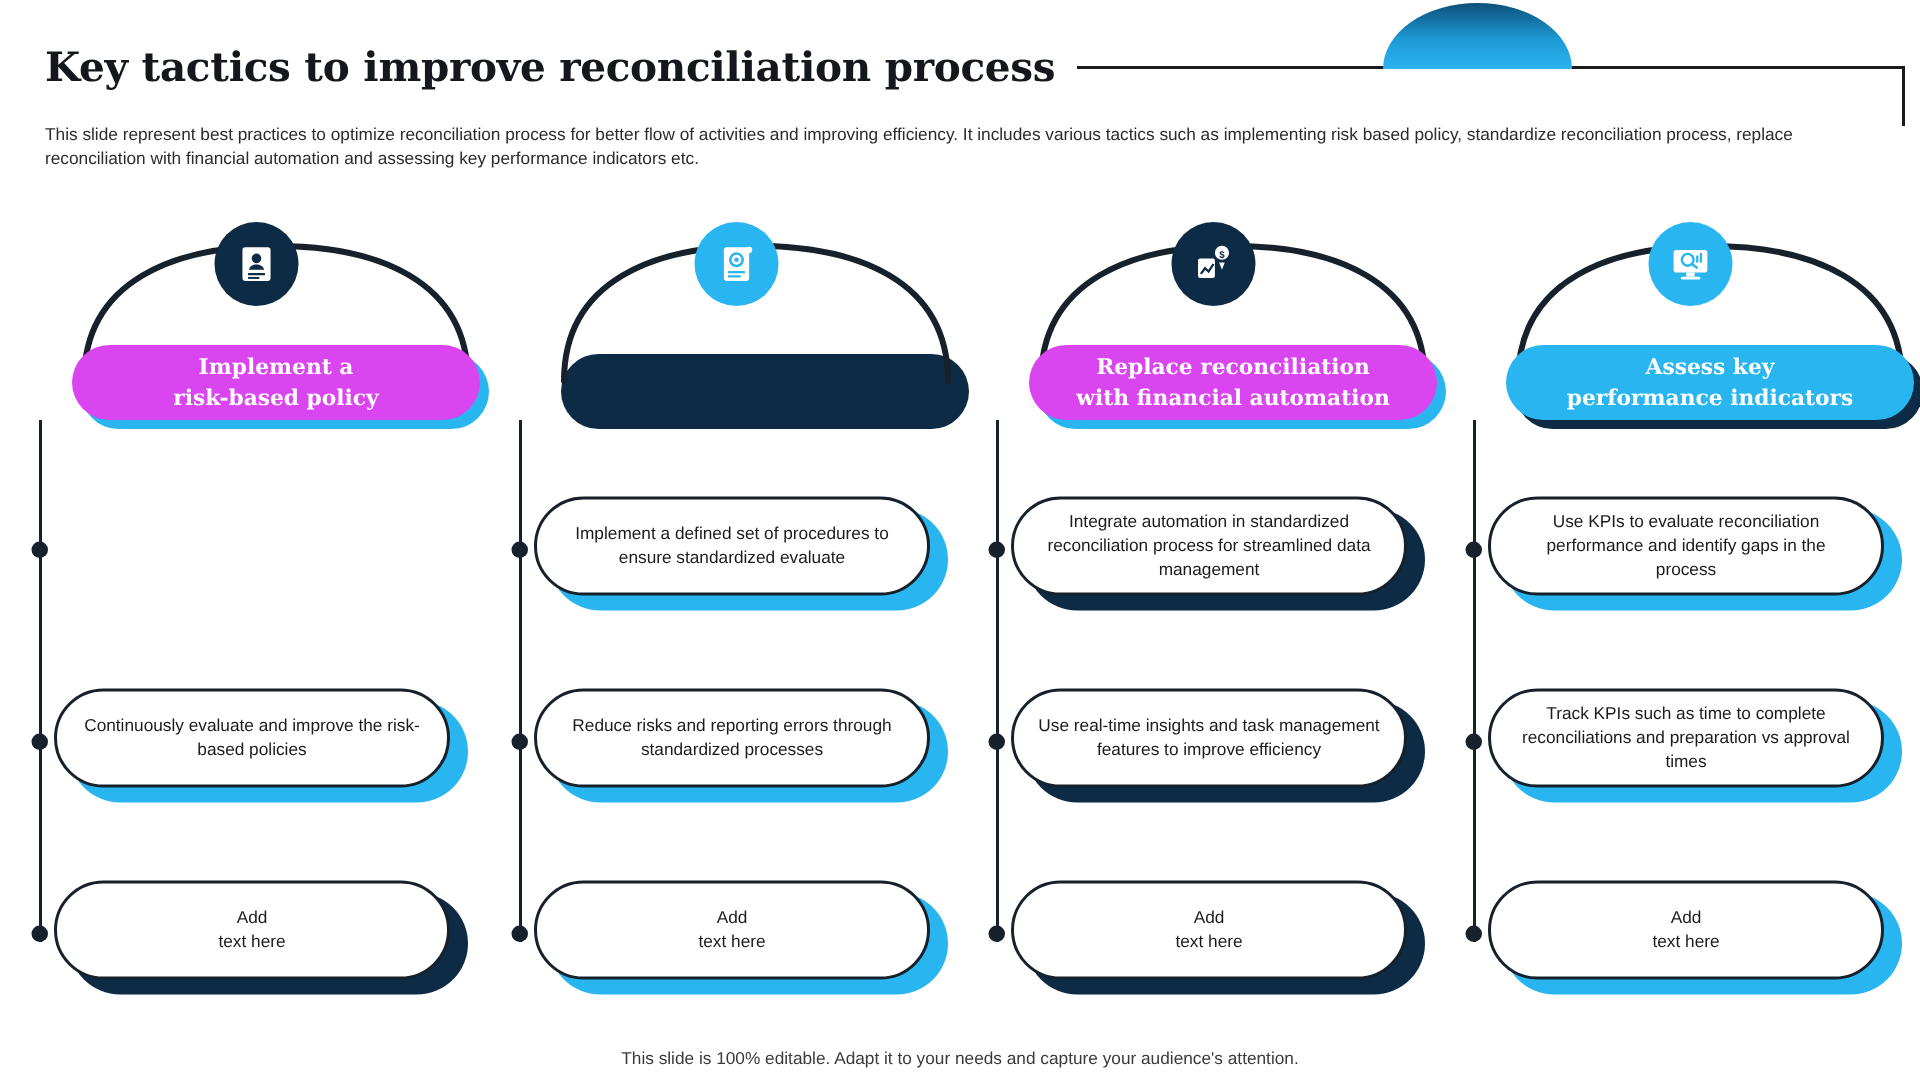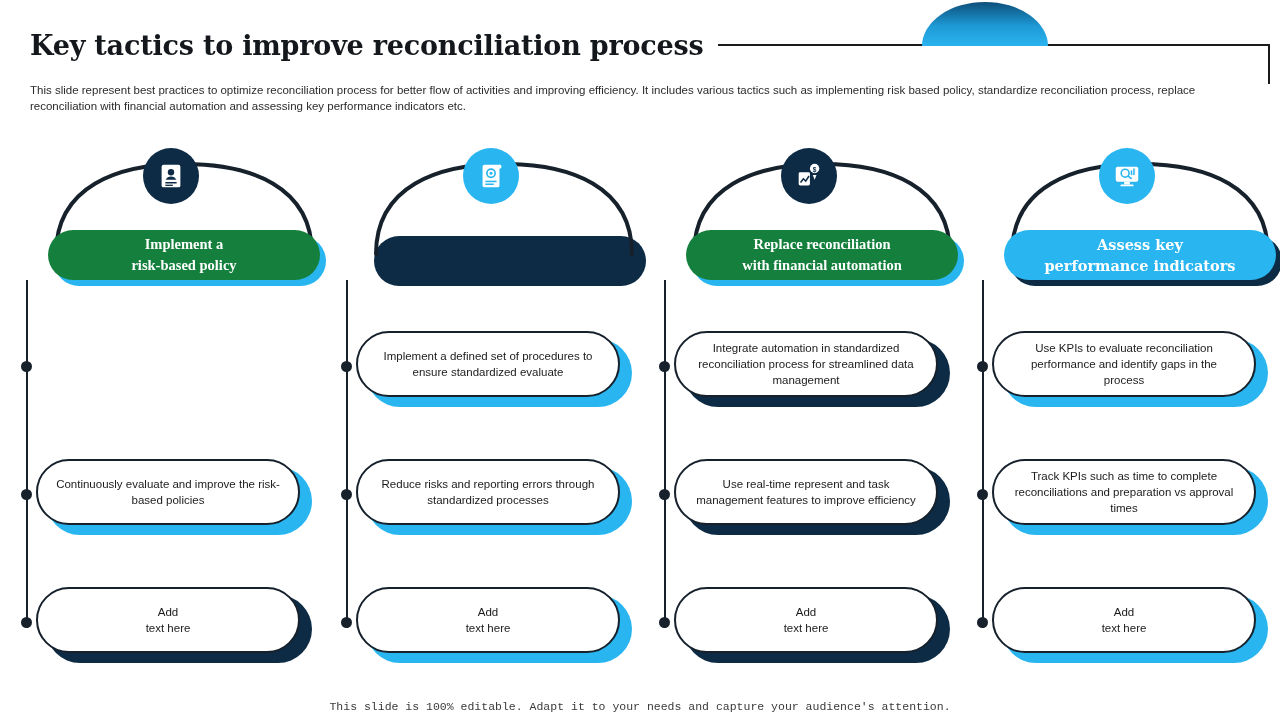--- a/index.html
+++ b/index.html
@@ -107,21 +107,21 @@
     justify-content: center;
     text-align: center;
     color: #ffffff;
     font-family: "DejaVu Serif", "Liberation Serif", serif;
     font-weight: 700;
     font-size: 14.5px;
     line-height: 21px;
     z-index: 2;
     overflow: hidden;
   }
-  .pill.dark { background: #15803d; font-family: Liberation Serif, serif; }
+  .pill.dark { background: #d946ef; }
   .pill.dark + .pill-shadow, .pill-shadow.light { background: #29b6f0; }
   .pill.light { background: #29b6f0; }
   .pill-shadow.dark { background: #0d2b45; }
 
   
   .arc {
     position: absolute;
     left: 38px;
     top: 26px;
     width: 272px;
@@ -208,21 +208,20 @@
 
   
   .footer-note {
     position: absolute;
     left: 0;
     top: 700px;
     width: 1280px;
     text-align: center;
     font-size: 11.5px;
     color: #3a3a3a;
-    font-family: Liberation Mono, monospace;
   }
 
   svg { display: block; }
 </style>
 </head>
 <body>
 
 <div class="header-rule"></div>
 <div class="header-rule-right"></div>
 <div class="header-dome"></div>
@@ -325,21 +324,21 @@
     <div class="rail-dot d0"></div>
     <div class="rail-dot d1"></div>
     <div class="rail-dot d2"></div>
 
     <div class="item i0">
       <div class="item-shadow dark"></div>
       <div class="item-box" style="white-space:pre-line">Integrate automation in standardized reconciliation process for streamlined data management</div>
     </div>
     <div class="item i1">
       <div class="item-shadow dark"></div>
-      <div class="item-box" style="white-space:pre-line">Use real-time represent and task management features to improve efficiency</div>
+      <div class="item-box" style="white-space:pre-line">Use real-time insights and task management features to improve efficiency</div>
     </div>
     <div class="item i2">
       <div class="item-shadow dark"></div>
       <div class="item-box" style="white-space:pre-line">Add
 text here</div>
     </div>
   </div>
 
   <div class="column col-3">
     <svg class="arc" viewBox="0 0 272 100">

